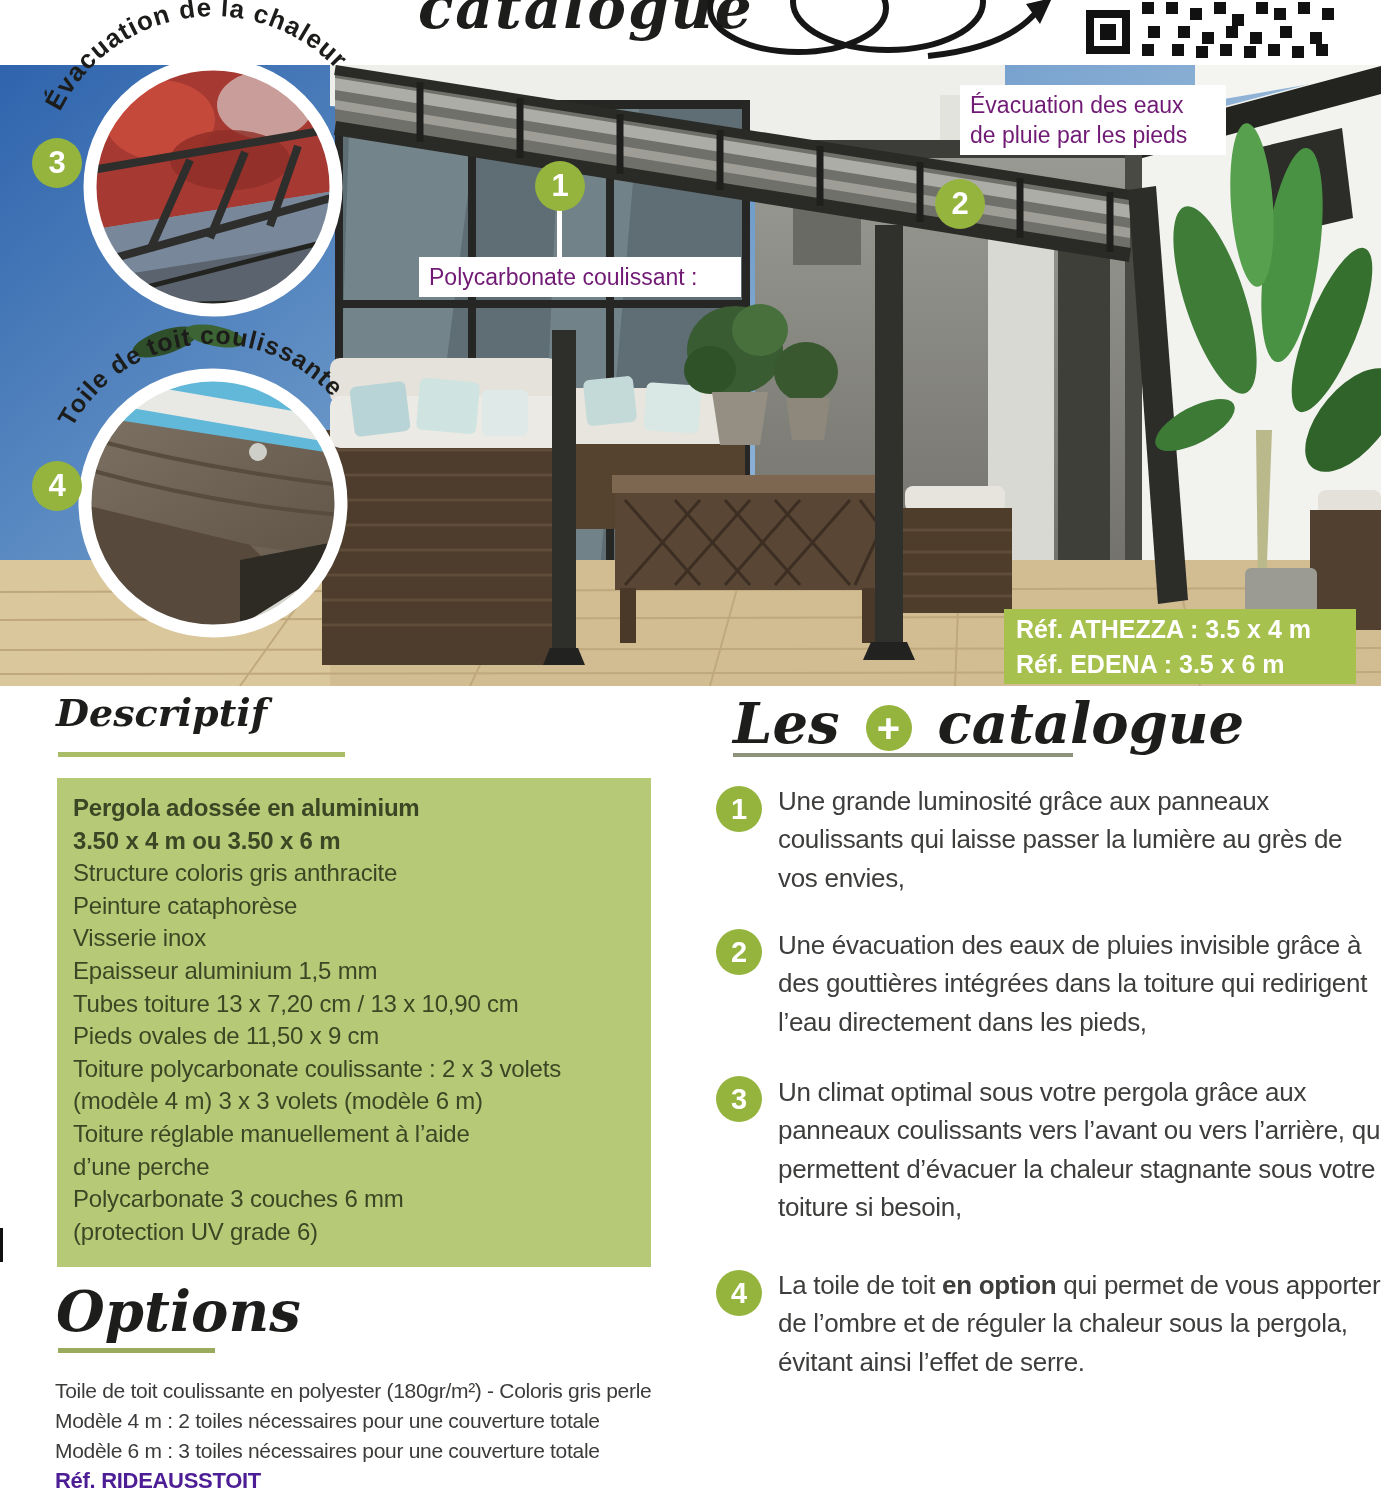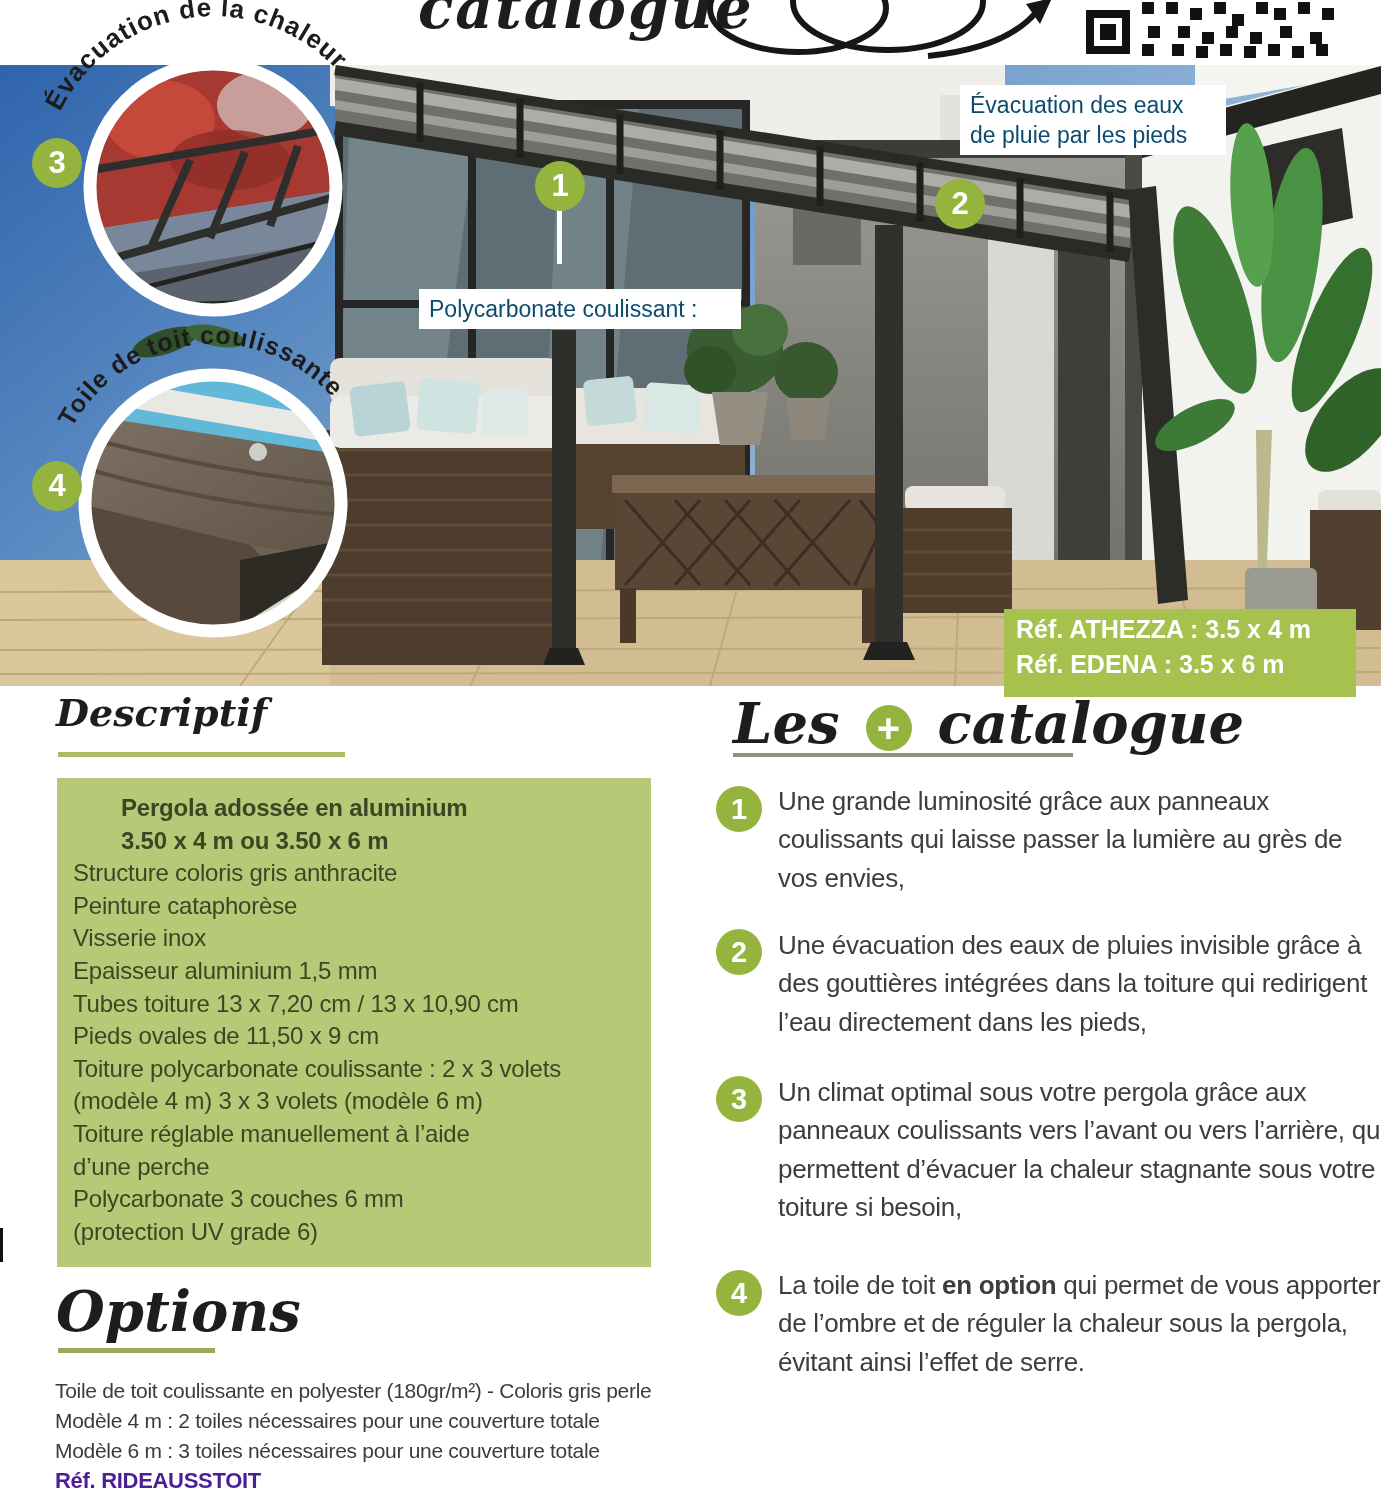--- a/index.html
+++ b/index.html
@@ -13,32 +13,32 @@
   .qr{left:1082px;top:0;}
   
   .badge{position:absolute;width:50px;height:50px;border-radius:50%;background:#95b43d;color:#fff;
          font-weight:700;font-size:31px;display:flex;align-items:center;justify-content:center;}
   .badge.small{width:46px;height:46px;font-size:29px;}
   #badge1{left:535px;top:161px;}
   #badge2{left:935px;top:179px;}
   #badge3{left:32px;top:138px;}
   #badge4{left:32px;top:461px;}
   .stem{left:557px;top:208px;width:5px;height:56px;background:#fff;}
-  .phlabel{background:#fff;color:#0c4a6e;font-size:23px;line-height:30px;padding:5px 10px;}
-  #label-poly{left:419px;top:257px;width:302px;margin-top:32px;}
+  .phlabel{background:#fff;color:#701a75;font-size:23px;line-height:30px;padding:5px 10px;}
+  #label-poly{left:419px;top:257px;width:302px;}
   #label-water{left:960px;top:85px;width:246px;}
-  .refbox{left:1004px;top:609px;width:352px;height:88px;background:#a6c14d;color:#fff;
+  .refbox{left:1004px;top:609px;width:352px;height:75px;background:#a6c14d;color:#fff;
           font-weight:700;font-size:25px;line-height:35px;padding:3px 0 0 12px;box-sizing:border-box;}
   
   .h-descriptif{left:56px;top:690px;font-size:38px;}
   .underline{height:5px;background:#a9bd66;}
   #ul-descriptif{left:58px;top:752px;width:287px;}
   .specbox{left:57px;top:778px;width:594px;height:489px;background:#b5c977;box-sizing:border-box;
            padding:14px 16px;color:#3b4724;font-size:24px;line-height:32.6px;letter-spacing:-0.2px;}
-  .specbox .b{font-weight:700;margin-left:48px;}
+  .specbox .b{font-weight:700;}
   .h-options{left:56px;top:1278px;font-size:56px;}
   #ul-options{left:58px;top:1348px;width:157px;background:#9aab5e;}
   .optlines{left:55px;top:1368px;width:710px;font-size:21px;line-height:30px;letter-spacing:-0.3px;
             color:#3b3b39;white-space:nowrap;margin-top:8px;}
   .optlines .ref{font-weight:700;color:#4c1d95;font-size:22px;}
   
   .lesprod{left:733px;top:690px;display:flex;align-items:center;gap:26px;}
   .lesprod .word{font-size:56px;}
   .pluscirc{width:46px;height:46px;border-radius:50%;background:#95b43d;color:#fff;font-weight:700;
             font-size:40px;display:flex;align-items:center;justify-content:center;margin-top:10px;}

